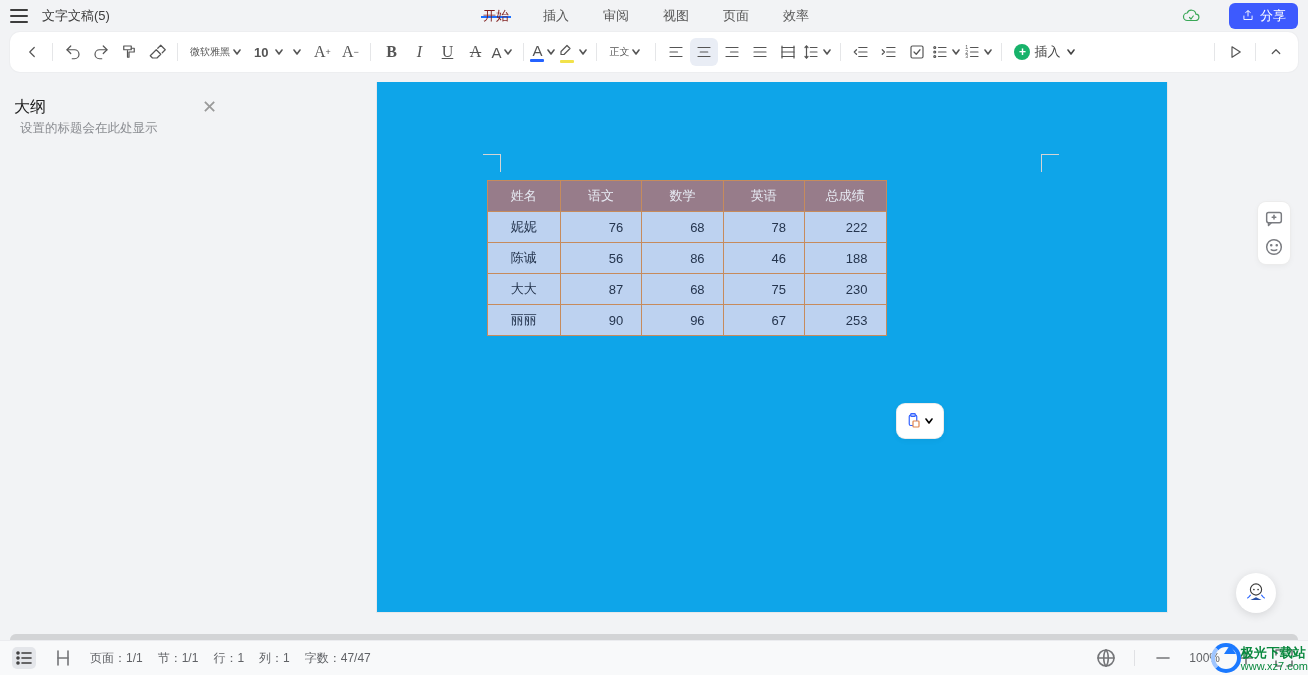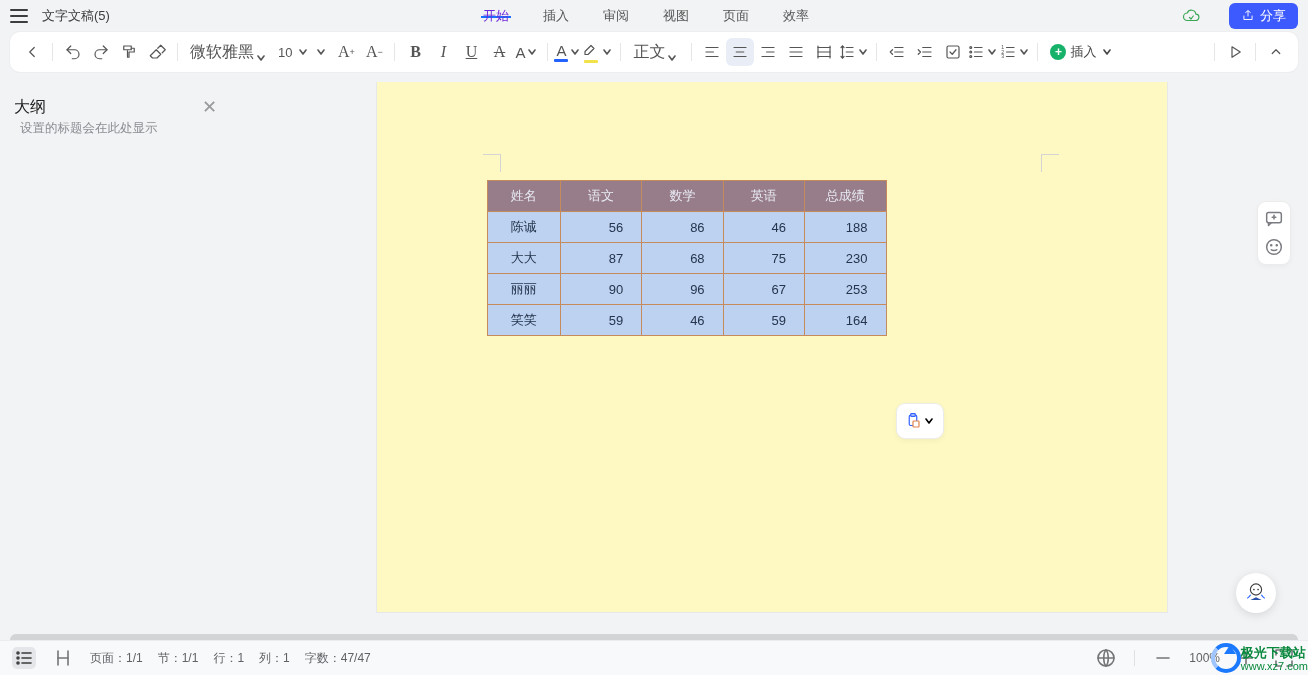--- a/index.html
+++ b/index.html
@@ -20,21 +20,21 @@
 
 .header-tabs { flex: 1; display: flex; align-items: stretch; justify-content: center; gap: 30px; }
 .tab {
   font-size: 13px;
   color:#555;
   display:flex; align-items:center;
   padding: 0 2px;
   border-bottom: 2px solid transparent;
   cursor: pointer;
 }
-.tab.active { color:#6d28d9; border-bottom:2.5px solid #1b6fff; font-weight:500; }
+.tab.active { color:#7f1d1d; border-bottom:2.5px solid #1b6fff; font-weight:500; }
 .header-right { display:flex; align-items:center; gap:29px; }
 .cloud-ico { width:18px; height:18px; display:flex; align-items:center; justify-content:center; }
 .share-btn {
   height: 26px; padding: 0 12px;
   background:#3d5afe; color:#fff;
   border-radius: 6px; display:flex; align-items:center; gap:5px; font-size:13px;
   cursor:pointer;
 }
 
 
@@ -53,24 +53,24 @@
   min-width: 28px;
   height: 28px;
   display:flex; align-items:center; justify-content:center;
   border-radius: 6px;
   cursor:pointer;
   color:#555;
 }
 .tbtn.active { background:#e9edf5; }
 .tbtn svg { width:18px; height:18px; }
 .sep { width:1px; height:18px; background:#e5e6e8; margin: 0 6px; }
-.font-name { padding: 0 6px; font-size:16px; cursor:pointer; display:flex; align-items:flex-end; }
+.font-name { padding: 0 6px; font-size:10px; cursor:pointer; display:flex; align-items:center; }
 .caret { width: 14px; display:inline-flex; justify-content:center; }
 .caret svg { width:10px; height:10px; }
-.font-size { display:flex; align-items:center; gap:4px; padding:0 4px; }
+.font-size { display:flex; align-items:center; gap:4px; padding:0 4px;font-weight:bold; }
 .ico-letter { font-size:16px; font-family:"Times New Roman",serif; line-height:1; }
 .ico-letter.bold { font-weight:700; }
 .ico-letter.italic { font-style:italic; font-family:"Times New Roman",serif; }
 .ico-letter.u { text-decoration:underline; }
 .ico-letter.strike { text-decoration:line-through; }
 .color-chip { width:14px; height:3px; border-radius:1px; margin-top:1px; }
 .textstack { display:flex; flex-direction:column; align-items:center; line-height:1; }
 .abtn { font-size:15px; font-weight:500; }
 .insert-btn {
   display:flex; align-items:center; gap:4px;
@@ -102,21 +102,21 @@
 .doc-wrap {
   flex:1;
   display:flex;
   justify-content:center;
   position:relative;
   overflow:hidden;
 }
 .page {
   width: 790px;
   height: 530px;
-  background:#fef9c3;
+  background:#0ea5e9;
   box-shadow: 0 0 0 1px #e7e8ea;
   position:relative;
   overflow:hidden;
 }
 .margin-mark-left, .margin-mark-right {
   position:absolute; top: 72px;
   width: 18px; height: 18px;
   border-left: 1px solid #d4d4d4;
   border-bottom: 1px solid #d4d4d4;
 }
@@ -549,47 +549,47 @@
         <thead>
             <tr id="sheet-head">
               <th>姓名</th>
               <th>语文</th>
               <th>数学</th>
               <th>英语</th>
               <th>总成绩</th>
             </tr>
           </thead>
         <tbody id="sheet-body">
+            <tr>
+              <td class="name">妮妮</td>
+              <td class="num">76</td>
+              <td class="num">68</td>
+              <td class="num">78</td>
+              <td class="num">222</td>
+            </tr>
             <tr>
               <td class="name">陈诚</td>
               <td class="num">56</td>
               <td class="num">86</td>
               <td class="num">46</td>
               <td class="num">188</td>
             </tr>
             <tr>
               <td class="name">大大</td>
               <td class="num">87</td>
               <td class="num">68</td>
               <td class="num">75</td>
               <td class="num">230</td>
             </tr>
             <tr>
               <td class="name">丽丽</td>
               <td class="num">90</td>
               <td class="num">96</td>
               <td class="num">67</td>
               <td class="num">253</td>
-            </tr>
-            <tr>
-              <td class="name">笑笑</td>
-              <td class="num">59</td>
-              <td class="num">46</td>
-              <td class="num">59</td>
-              <td class="num">164</td>
             </tr>
           </tbody>
       </table>
 
       <div class="paste-opt">
         <svg class="paste-ico" viewBox="0 0 24 24">
             <rect x="7" y="4" width="10" height="14" rx="2" stroke="#3363ff"></rect>
             <rect x="9" y="2" width="6" height="4" rx="1" stroke="#3363ff"></rect>
             <rect x="12" y="12" width="8" height="8" rx="1" fill="#fff" stroke="#e0844d"></rect>
           </svg>

